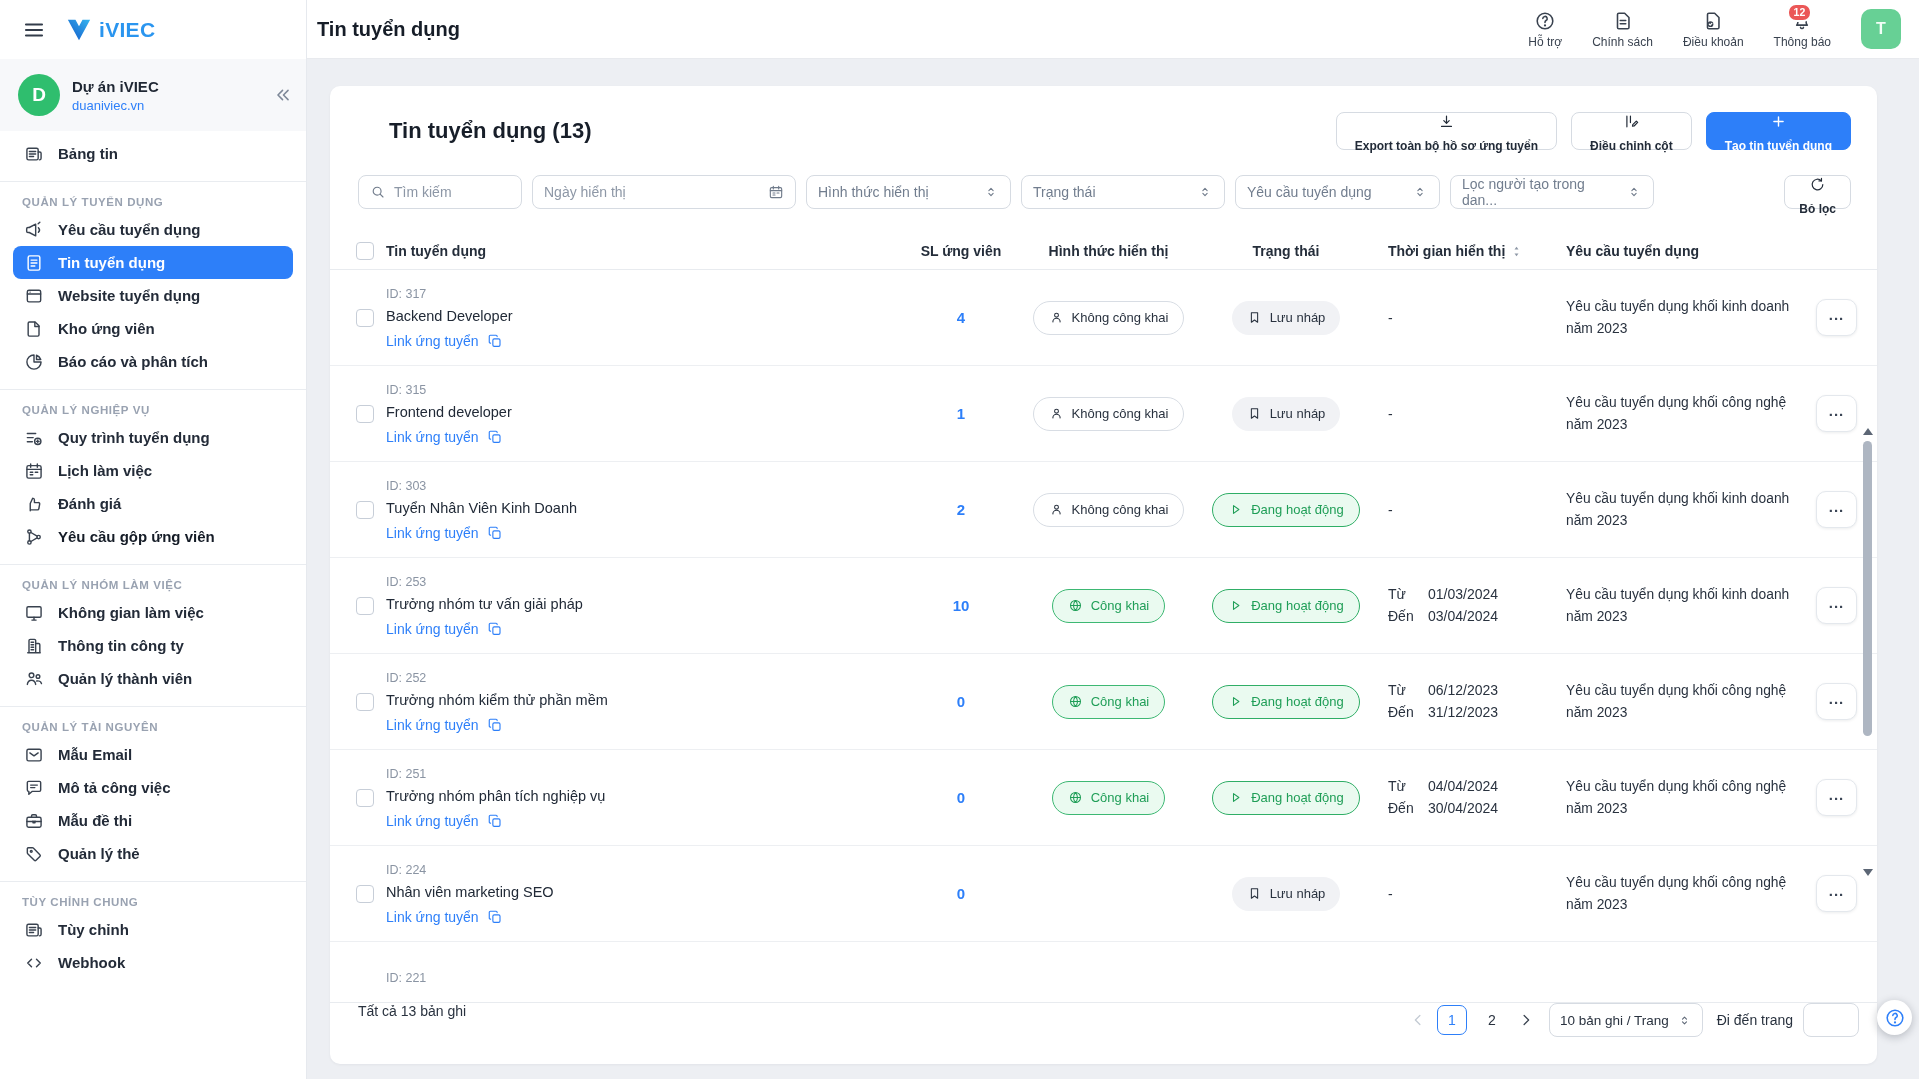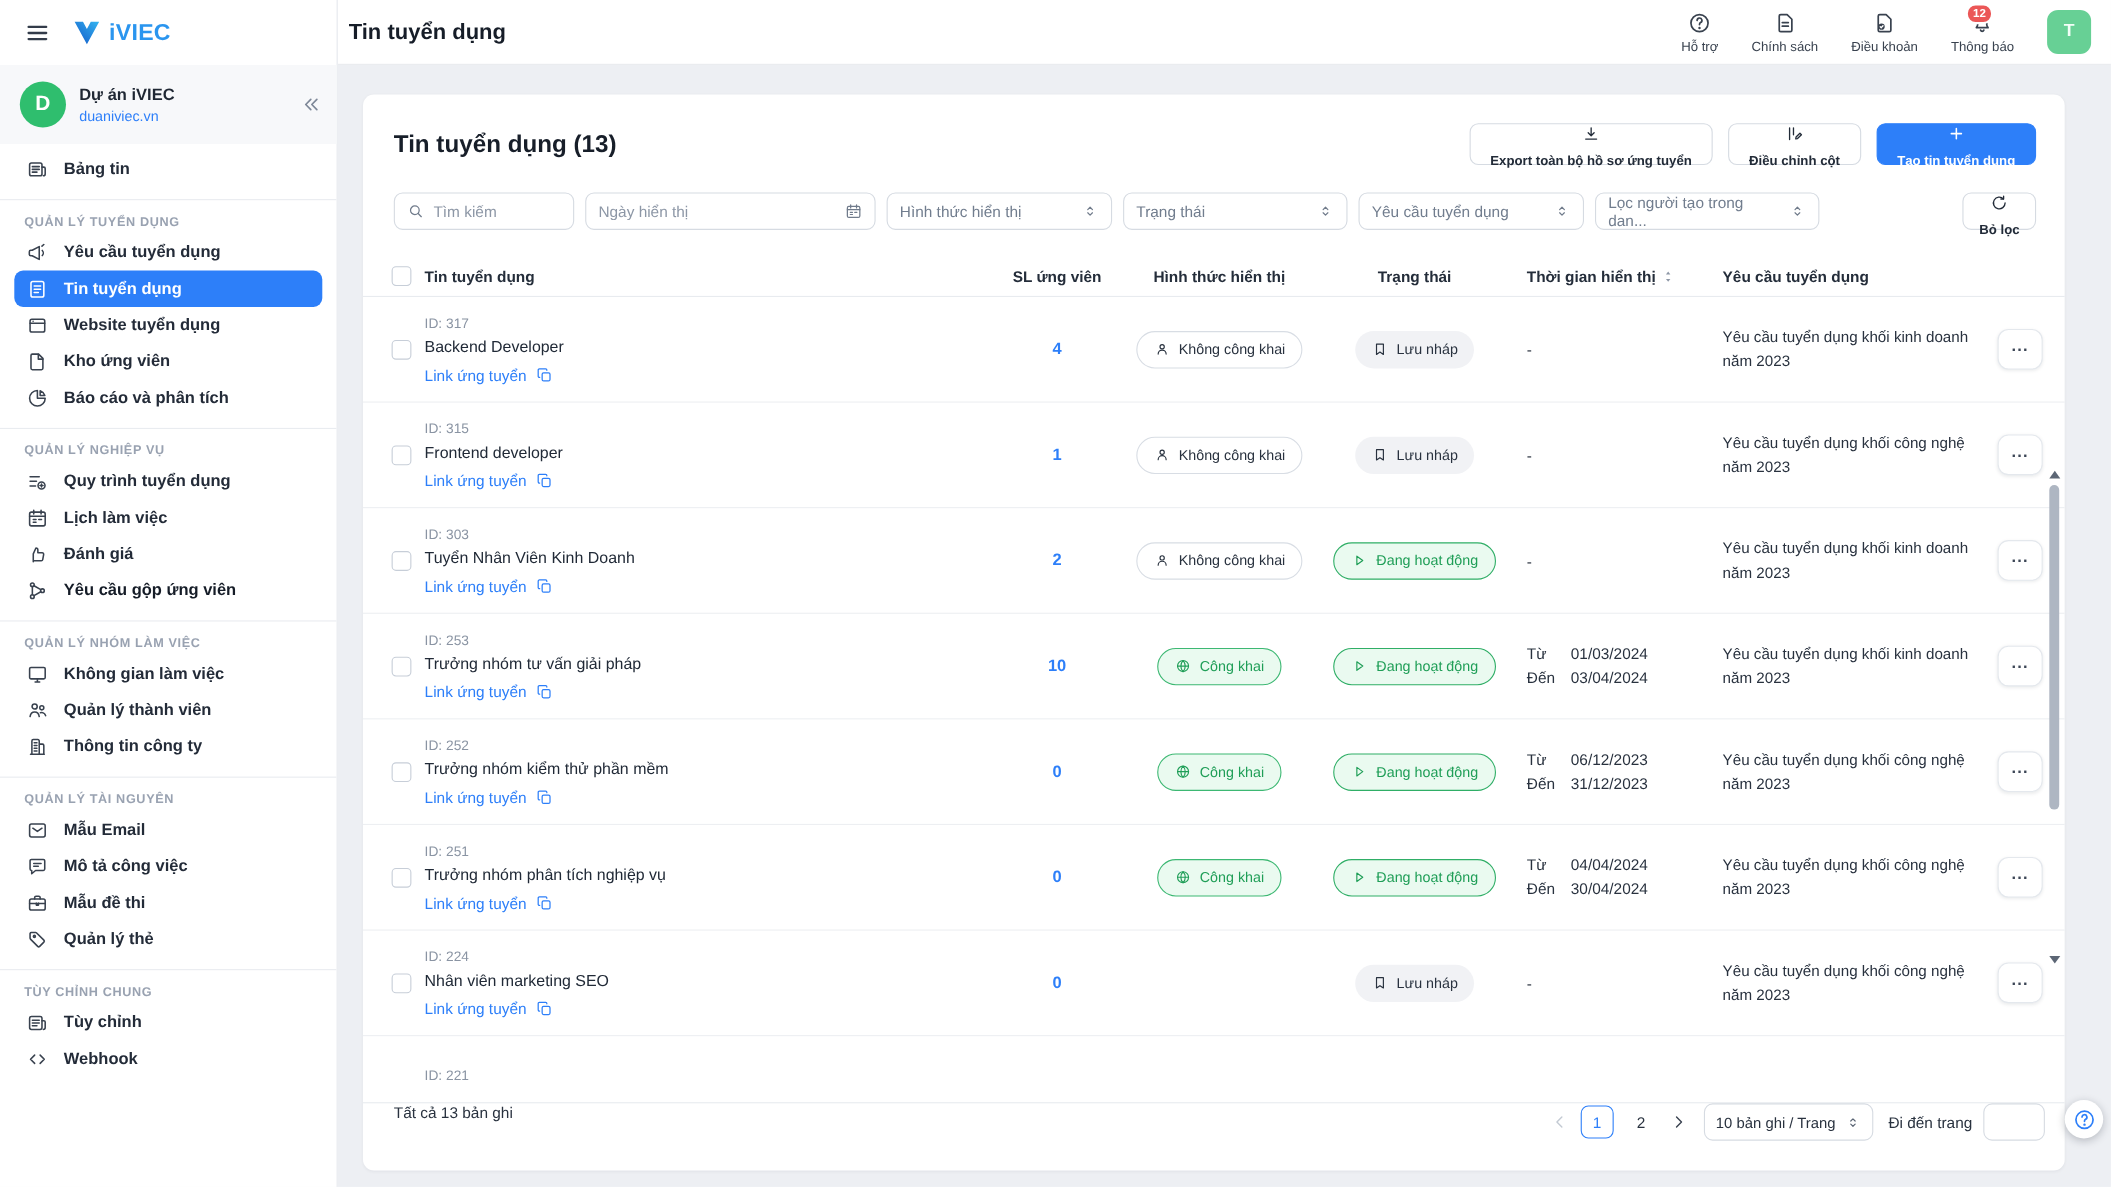--- a/index.html
+++ b/index.html
@@ -47,21 +47,21 @@
   .tbadge { position:absolute; top:-7px; left:13px; background:var(--red); color:#fff; font-size:10.5px; font-weight:700;
             border-radius:9px; padding:1.5px 5px; border:2px solid #fff; }
   .avatar-t { width:40px; height:40px; border-radius:10px; background:#67d095; color:#f2fef7; font-weight:700; font-size:16px;
               display:flex; align-items:center; justify-content:center; cursor:pointer; }
 
   
   .main { position:absolute; left:307px; top:59px; right:0; bottom:0; }
   .card { position:absolute; left:23px; top:27px; width:1547px; height:978px; background:#fff; border-radius:10px;
           box-shadow:0 1px 3px rgba(16,24,40,.05); display:flex; flex-direction:column; }
   .toolbar { padding:26px 26px 0 28px; display:flex; align-items:center; }
-  .card-title { font-size:22px; font-weight:700; color:#171e29; }
+  .card-title { font-size:22px; font-weight:700; color:#171e29;margin-left:31px; }
   .toolbar-btns { margin-left:auto; display:flex; gap:14px; }
   .btn { height:38px; display:inline-flex; align-items:center; gap:9px; padding:0 18px; border-radius:8px; font-size:12px;
          font-weight:600; cursor:pointer; border:1px solid #d6dbe2; background:#fff; color:#222b38;flex-direction:column; }
   .btn .bicon { width:17px; height:17px; } .btn .bicon svg{ width:17px; height:17px; }
   .btn.primary { background:var(--primary); border-color:var(--primary); color:#fff; }
 
   .filters { display:flex; gap:10px; padding:25px 26px 0 28px; align-items:center; }
   .fbox { height:34px; border:1px solid #d6dbe2; border-radius:8px; display:flex; align-items:center; padding:0 11px; gap:8px;
           color:#8d97a6; font-size:14px; background:#fff; }
   .fbox input { border:none; outline:none; font-size:14px; width:100%; font-family:inherit; color:#222b38; background:transparent; }
@@ -272,36 +272,36 @@
           <svg viewBox="0 0 24 24" fill="none" stroke="currentColor" stroke-width="1.7" stroke-linecap="round" stroke-linejoin="round">
             <rect x="3.5" y="4.5" width="17" height="12.5" rx="1.5"></rect>
             <path d="M9.5 20.5h5M12 17v3.5"></path>
           </svg>
         </span>
         <span>Không gian làm việc</span>
       </div>
       <div class="nav-item">
         <span class="nicon">
           <svg viewBox="0 0 24 24" fill="none" stroke="currentColor" stroke-width="1.7" stroke-linecap="round" stroke-linejoin="round">
+            <path d="M4.5 20h15M6 20V5.5A1.5 1.5 0 0 1 7.5 4h5A1.5 1.5 0 0 1 14 5.5V20M14 9h3.5A1.5 1.5 0 0 1 19 10.5V20"></path>
+            <path d="M8.5 7.5h3M8.5 10.5h3M8.5 13.5h3M8.5 16.5h3"></path>
+          </svg>
+        </span>
+        <span>Thông tin công ty</span>
+      </div>
+      <div class="nav-item">
+        <span class="nicon">
+          <svg viewBox="0 0 24 24" fill="none" stroke="currentColor" stroke-width="1.7" stroke-linecap="round" stroke-linejoin="round">
             <circle cx="9" cy="7.5" r="2.8"></circle>
             <path d="M4 18.5c.4-2.9 2.4-5 5-5s4.6 2.1 5 5"></path>
             <circle cx="16.8" cy="9" r="2.2"></circle>
             <path d="M15.3 14.4a4.6 4.6 0 0 1 5.7 3.1"></path>
           </svg>
         </span>
         <span>Quản lý thành viên</span>
-      </div>
-      <div class="nav-item">
-        <span class="nicon">
-          <svg viewBox="0 0 24 24" fill="none" stroke="currentColor" stroke-width="1.7" stroke-linecap="round" stroke-linejoin="round">
-            <path d="M4.5 20h15M6 20V5.5A1.5 1.5 0 0 1 7.5 4h5A1.5 1.5 0 0 1 14 5.5V20M14 9h3.5A1.5 1.5 0 0 1 19 10.5V20"></path>
-            <path d="M8.5 7.5h3M8.5 10.5h3M8.5 13.5h3M8.5 16.5h3"></path>
-          </svg>
-        </span>
-        <span>Thông tin công ty</span>
       </div>
       <div class="nav-divider"></div>
       <div class="nav-section">QUẢN LÝ TÀI NGUYÊN</div>
       <div class="nav-item">
         <span class="nicon">
           <svg viewBox="0 0 24 24" fill="none" stroke="currentColor" stroke-width="1.7" stroke-linecap="round" stroke-linejoin="round">
             <rect x="3.5" y="5" width="17" height="14" rx="2"></rect>
             <path d="M7 9.5l5 3.5 5-3.5"></path>
           </svg>
         </span>

